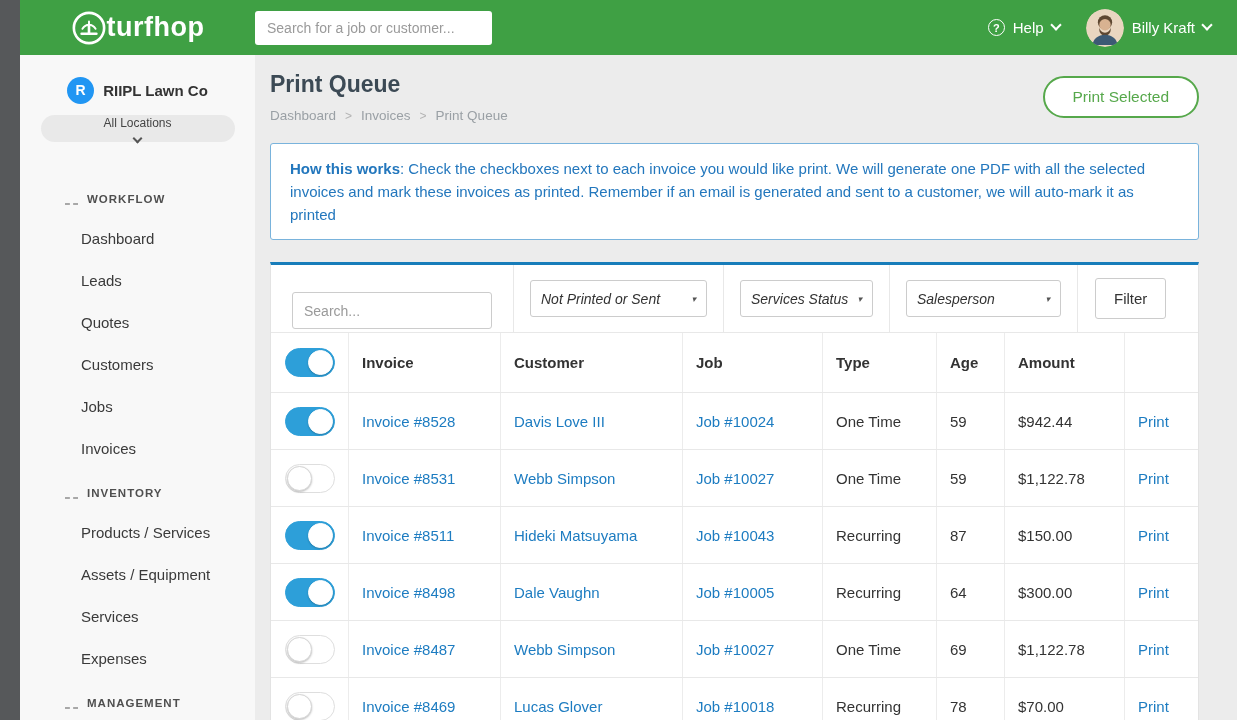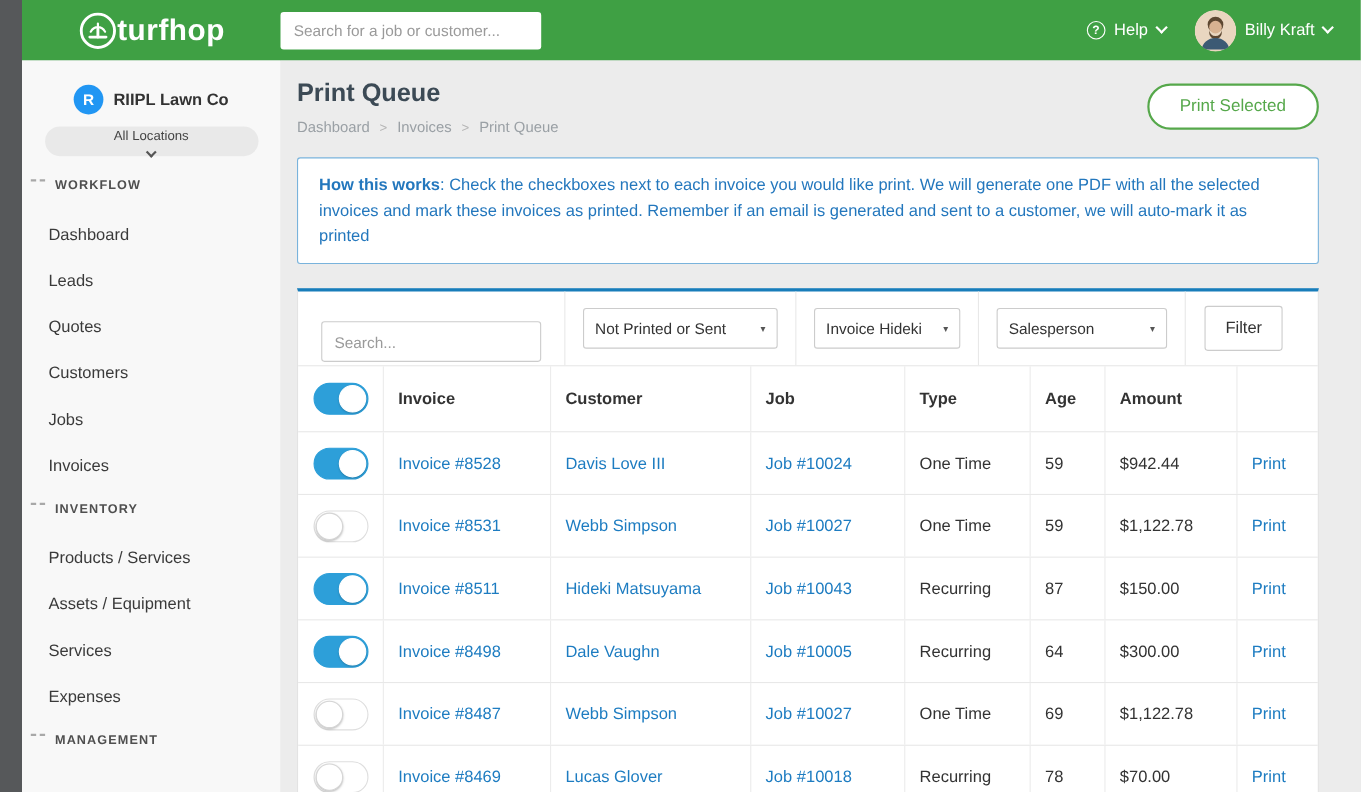--- a/index.html
+++ b/index.html
@@ -22,21 +22,21 @@
   .caret.dark { border-color: #555; width: 7px; height: 7px; margin-top: -3px; }
   .avatar { width: 38px; height: 38px; border-radius: 50%; overflow: hidden; display: block; }
 
   
   .sidebar { position: absolute; left: 20px; top: 55px; width: 235px; bottom: 0; background: #f8f8f8; overflow: hidden; }
   .company { display: flex; align-items: center; justify-content: center; gap: 9px; padding-top: 18px; height: 52px; cursor: pointer; }
   .company-badge { width: 27px; height: 27px; border-radius: 50%; background: #2196f3; color: #fff; font-weight: 700; font-size: 14px; display: flex; align-items: center; justify-content: center; }
   .company-name { font-size: 15px; font-weight: 700; color: #333; }
   .locations { margin: 8px auto 0; width: 194px; height: 27px; background: #e9e9e9; border-radius: 14px; display: flex; align-items: center; justify-content: center; gap: 8px; font-size: 12px; color: #444; cursor: pointer; flex-direction: column; }
   .nav { margin-top: 21px; }
-  .nav-row { height: 42px; display: flex; align-items: flex-start; }
+  .nav-row { height: 42px; display: flex; align-items: flex-end; margin-left: 37px; }
   .section-h { padding-left: 8px; font-size: 11.5px; font-weight: 700; letter-spacing: 1px; color: #4f4f4f; gap: 9px; }
   .dash { width: 13px; border-top: 2px dashed #a8a8a8; display: inline-block; }
   .nav-item { padding-left: 24px; font-size: 15px; color: #3a3a3a; cursor: pointer; text-decoration: none; }
 
   
   .main { position: absolute; left: 255px; top: 55px; right: 0; bottom: 0; background: #ececec; padding: 16px 38px 0 15px; overflow: hidden; }
   .page-head { display: flex; align-items: center; justify-content: space-between; }
   .page-title { font-size: 23px; font-weight: 700; color: #3c4a55; }
   .breadcrumb { margin-top: 10px; font-size: 13.5px; color: #9aa0a5; display: flex; align-items: center; gap: 9px; }
   .breadcrumb a { color: #9aa0a5; text-decoration: none; cursor: pointer; }
@@ -50,21 +50,21 @@
 
   .filters { height: 67px; display: flex; align-items: stretch; }
   .f-cell { display: flex; align-items: center; border-right: 1px solid #e8e8e8; padding: 0 16px; }
   .f-cell.search-cell { width: 243px; padding: 0 21px; }
   .f-cell.dd1 { width: 210px; }
   .f-cell.dd2 { width: 166px; }
   .f-cell.dd3 { width: 188px; }
   .f-cell.last { border-right: none; padding: 1px 17px; }
   .filter-search { width: 100%; height: 37px; border: 1px solid #ccc; border-radius: 3px; padding: 0 11px; font-size: 14px; font-family: inherit; outline: none; color: #333; margin-top: 24px; }
   .filter-search::placeholder { color: #9a9a9a; }
-  .select { width: 100%; height: 37px; border: 1px solid #ccc; border-radius: 3px; display: flex; align-items: center; justify-content: space-between; padding: 0 10px; font-size: 14px; color: #333; cursor: pointer; background: #fff; }
+  .select { width: 100%; height: 37px; border: 1px solid #ccc; border-radius: 3px; display: flex; align-items: center; justify-content: space-between; padding: 0 10px; font-size: 14px; color: #333; cursor: pointer; background: #fff; font-style: italic; }
   .sel-caret { font-size: 9px; color: #555; margin-left: 8px; }
   .filter-btn { height: 41px; padding: 0 18px; background: #fff; border: 1px solid #ccc; border-radius: 3px; font-size: 15px; font-family: inherit; color: #333; cursor: pointer; }
 
   
   .t-row { display: grid; grid-template-columns: 78px 152px 182px 140px 114px 68px 120px 1fr; border-top: 1px solid #e8e8e8; }
   .t-row.head { border-top: 1px solid #e8e8e8; height: 60px; font-weight: 700; font-size: 15px; }
   .t-row.body-row { height: 57px; font-size: 15px; }
   .cell { display: flex; align-items: center; padding-left: 13px; border-right: 1px solid #ececec; overflow: hidden; }
   .cell:last-child { border-right: none; }
   .c-toggle { justify-content: center; padding-left: 0; }
@@ -196,21 +196,21 @@
         <input class="filter-search" type="text" placeholder="Search..." style="">
       </div>
       <div class="f-cell dd1">
         <div class="select">
           <span>Not Printed or Sent</span>
           <span class="sel-caret">▾</span>
         </div>
       </div>
       <div class="f-cell dd2">
         <div class="select">
-          <span>Invoice Hideki</span>
+          <span>Services Status</span>
           <span class="sel-caret">▾</span>
         </div>
       </div>
       <div class="f-cell dd3">
         <div class="select">
           <span>Salesperson</span>
           <span class="sel-caret">▾</span>
         </div>
       </div>
       <div class="f-cell last">

